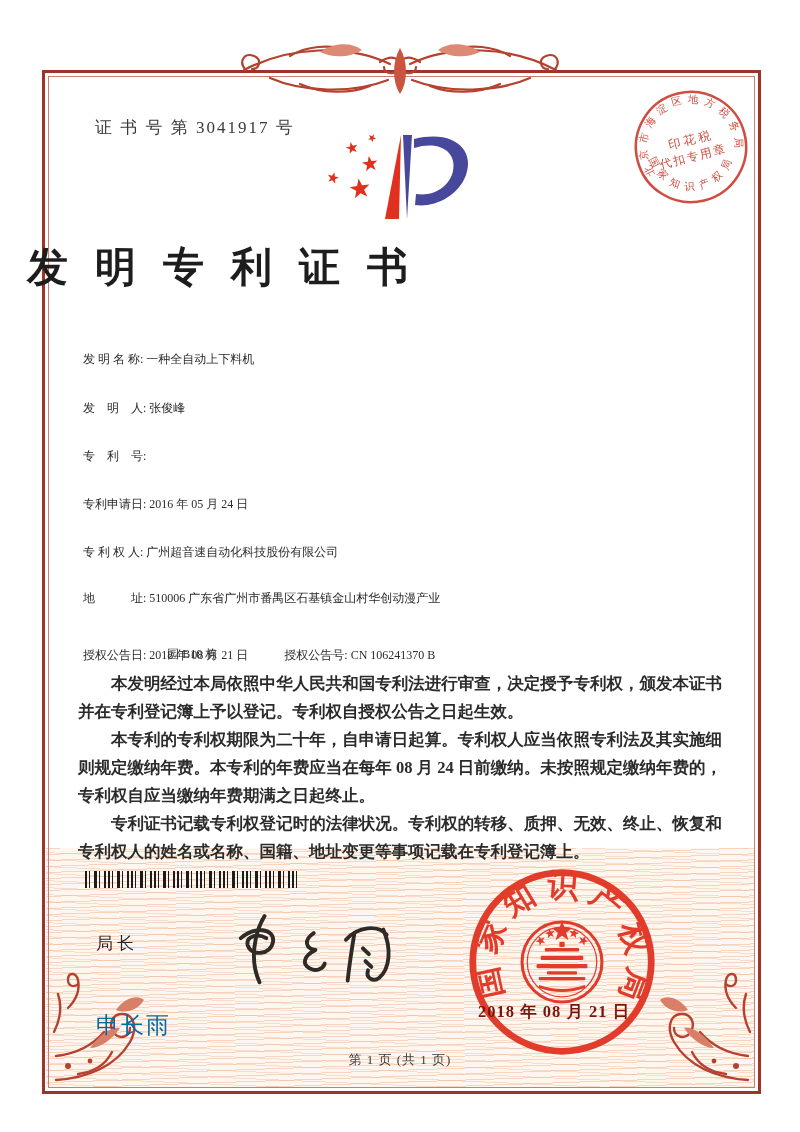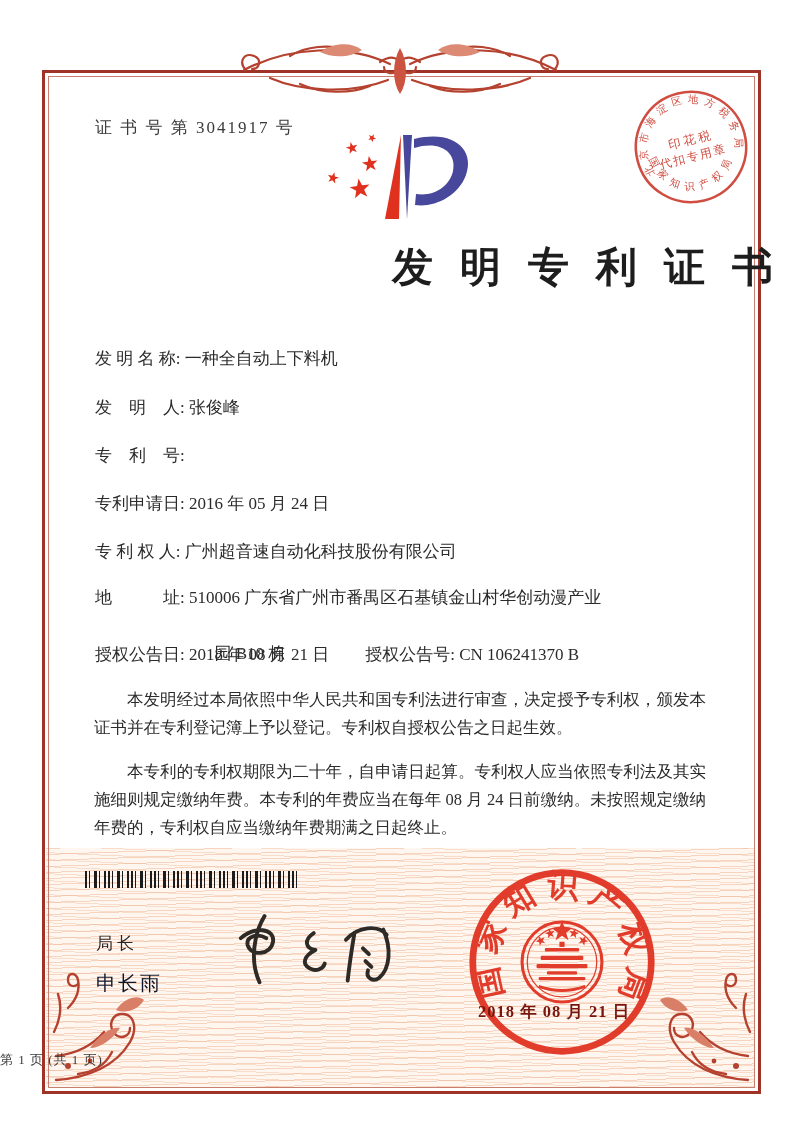--- a/index.html
+++ b/index.html
@@ -14,43 +14,43 @@
   
   .frame{position:absolute;left:42px;top:70px;width:713px;height:1018px;z-index:2;
          border:3px solid #a03328;}
   .frame-inner{position:absolute;inset:3px;border:1px solid #c97f6f;}
   .top-ornament{position:absolute;left:230px;top:36px;z-index:3;}
   .corner-ornament{position:absolute;z-index:3;}
   .corner-left{left:46px;top:962px;}
   .corner-right{left:628px;top:962px;transform:scaleX(-1);}
   .cert-no{position:absolute;left:95px;top:116px;z-index:4;font-size:17px;letter-spacing:2px;color:#3a3a3a;}
   .logo{position:absolute;left:315px;top:127px;z-index:4;}
-  .title{position:absolute;left:0;top:240px;width:800px;z-index:4;text-align:right;
+  .title{position:absolute;left:0;top:240px;width:800px;z-index:4;text-align:left;
          font-size:41px;font-weight:700;letter-spacing:27px;padding-left:27px;box-sizing:border-box;color:#1d1d1d;}
-  .field-row{position:absolute;left:95px;z-index:4;font-size:17px;display:flex;line-height:28px;justify-content:center;}
+  .field-row{position:absolute;left:83px;z-index:4;font-size:12px;display:flex;line-height:28px;justify-content:center;}
   .field-row .lbl{white-space:pre;flex:0 0 auto;}
   .field-row .val{white-space:pre-wrap;}
   .row-grant .pair2{margin-left:36px;display:flex;}
   .paras{position:absolute;left:78px;top:670px;width:644px;z-index:4;font-size:16.5px;line-height:28px;text-align:justify;}
-  .paras p{margin:16px;text-indent:2em;}
+  .paras p{margin:0;text-indent:2em;font-weight:bold;}
   .barcode{position:absolute;left:85px;top:871px;width:212px;height:17px;z-index:4;
            background-image:repeating-linear-gradient(90deg,
              #1c1c1c 0 2px, rgba(0,0,0,0) 2px 4px,
              #1c1c1c 4px 5px, rgba(0,0,0,0) 5px 9px,
              #1c1c1c 9px 12px, rgba(0,0,0,0) 12px 14px,
              #1c1c1c 14px 15px, rgba(0,0,0,0) 15px 19px,
              #1c1c1c 19px 21px, rgba(0,0,0,0) 21px 23px);}
   .signer-title{position:absolute;left:96px;top:932px;z-index:4;font-size:17px;letter-spacing:4px;color:#262626;}
-  .signer-name{position:absolute;left:96px;top:970px;z-index:4;font-size:20px;letter-spacing:2px;color:#0f172a;}
+  .signer-name{position:absolute;left:96px;top:1010px;z-index:4;font-size:23px;letter-spacing:2px;color:#0369a1;}
   .signature{position:absolute;left:212px;top:902px;z-index:4;}
   .seal{position:absolute;left:466px;top:866px;z-index:5;opacity:.95;}
   .seal-date{position:absolute;left:478px;top:1001px;width:180px;z-index:6;font-size:16.5px;font-weight:600;
              letter-spacing:1px;color:#78150d;}
   .stamp{position:absolute;left:629px;top:85px;z-index:4;transform:rotate(-14deg);}
-  .footer{position:absolute;left:0;top:1051px;width:800px;z-index:4;font-size:13px;
+  .footer{position:absolute;left:0;top:1051px;width:800px;z-index:4;text-align:center;font-size:13px;
           letter-spacing:1px;color:#3c3c3c;}
   svg text{font-family:"Liberation Serif","DejaVu Serif",serif;}
 </style>
 </head>
 <body>
 
 <div class="page">
 
   <svg width="0" height="0" style="position:absolute" aria-hidden="true">
     <defs>
@@ -163,20 +163,21 @@
     <span class="val">2018 年 08 月 21 日</span>
     <span class="pair2">
       <span class="lbl">授权公告号: </span>
       <span class="val">CN 106241370 B</span>
     </span>
   </div>
 
   <div class="paras">
     <p>本发明经过本局依照中华人民共和国专利法进行审查，决定授予专利权，颁发本证书并在专利登记簿上予以登记。专利权自授权公告之日起生效。</p>
     <p>本专利的专利权期限为二十年，自申请日起算。专利权人应当依照专利法及其实施细则规定缴纳年费。本专利的年费应当在每年 08 月 24 日前缴纳。未按照规定缴纳年费的，专利权自应当缴纳年费期满之日起终止。</p>
+    <p>专利证书记载专利权登记时的法律状况。专利权的转移、质押、无效、终止、恢复和专利权人的姓名或名称、国籍、地址变更等事项记载在专利登记簿上。</p>
   </div>
 
   <div class="barcode"></div>
 
   <div class="signer-title">局长</div>
   <div class="signer-name">申长雨</div>
 
   <svg class="signature" width="195" height="96" viewBox="0 0 230 100">
     <g stroke="#2e2a26" stroke-width="4.6" fill="none" stroke-linecap="round" stroke-linejoin="round">
       <path d="M62,10 C50,30 44,62 56,88"></path>

